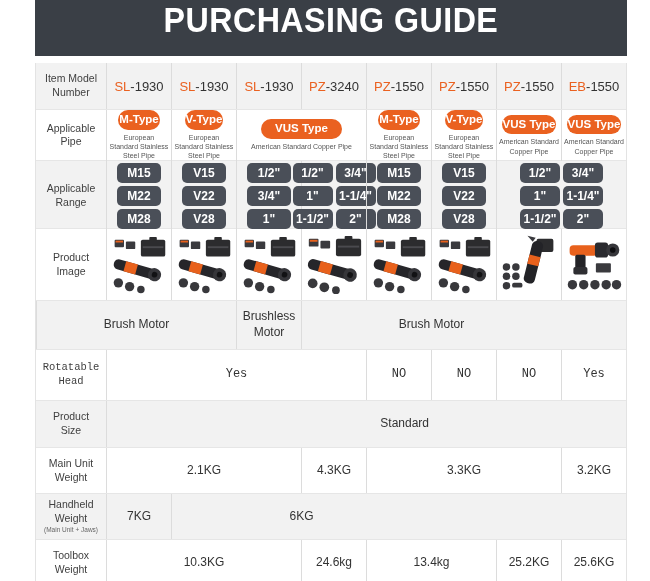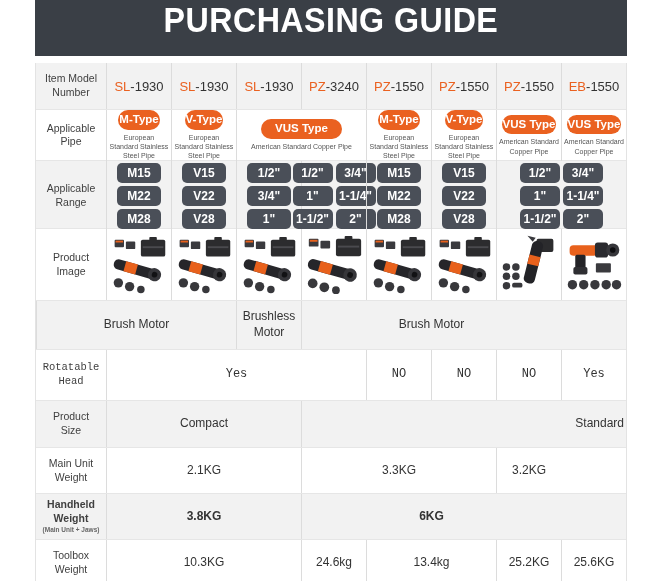--- a/index.html
+++ b/index.html
@@ -10,21 +10,21 @@
   .banner{position:absolute;left:35px;top:0;width:592px;height:56px;background:#3a3f46;display:flex;align-items:flex-start;justify-content:center;}
   .banner .title{color:#fff;font-weight:bold;font-size:35px;letter-spacing:.5px;transform:scaleX(.92);white-space:nowrap;}
 
   
   .tbl{position:absolute;left:35px;top:63px;width:592px;border:1px solid #e3e3e3;border-top:none;box-sizing:border-box;}
   .row{display:grid;grid-template-columns:70px repeat(8,1fr);border-top:1px solid #e6e6e6;background:#fff;}
   .row:first-child{border-top:none;}
   .row.gray{background:#f2f2f2;}
   .r-model{height:46px;}.r-pipe{height:50px;}.r-range{height:67px;}.r-image{height:71px;}
   .r-motor{height:48px;}.r-rot{height:50px;font-family:Liberation Mono, monospace;}.r-size{height:46px;}
-  .r-mw{height:45px;}.r-hw{height:45px;font-weight:bold;}.r-tw{height:45px;}
+  .r-mw{height:45px;}.r-hw{height:45px;}.r-tw{height:45px;}
 
   .lab,.cell{display:flex;flex-direction:column;align-items:center;justify-content:center;text-align:center;min-width:0;}
   .cell{border-left:1px solid #dcdcdc;}
   .c2{grid-column:span 2;}.c3{grid-column:span 3;}.c4{grid-column:span 4;}.c5{grid-column:span 5;align-items:flex-end;}
 
   .lab{font-size:10.5px;color:#3f3f3f;line-height:1.3;padding:2px;}
   .lab .note{font-size:6.5px;color:#666;margin-top:1px;}
 
   .model-txt{font-size:13px;color:#333;white-space:nowrap;}
   .pfx{color:#ea6120;}
@@ -306,52 +306,52 @@
       <div class="cell">
           <span class="val">Yes</span>
         </div>
     </div>
 
     <div class="row gray r-size">
       <div class="lab">
         <span>Product</span>
         <span>Size</span>
       </div>
-      <div class="cell c3">
-          <span class="val">Compact</span>
-        </div>
       <div class="cell c5">
           <span class="val">Standard</span>
         </div>
     </div>
 
     <div class="row r-mw">
       <div class="lab">
         <span>Main Unit</span>
         <span>Weight</span>
       </div>
       <div class="cell c3">
           <span class="val">2.1KG</span>
+        </div>
+      <div class="cell">
+          <span class="val">4.3KG</span>
         </div>
       <div class="cell c3">
           <span class="val">3.3KG</span>
         </div>
       <div class="cell">
           <span class="val">3.2KG</span>
         </div>
     </div>
 
     <div class="row gray r-hw">
       <div class="lab">
         <span>Handheld</span>
         <span>Weight</span>
         <span class="note">(Main Unit + Jaws)</span>
       </div>
-      <div class="cell c3">
-          <span class="val">3.8KG</span>
+      <div class="cell">
+          <span class="val">7KG</span>
         </div>
       <div class="cell c4">
           <span class="val">6KG</span>
         </div>
     </div>
 
     <div class="row r-tw">
       <div class="lab">
         <span>Toolbox</span>
         <span>Weight</span>

